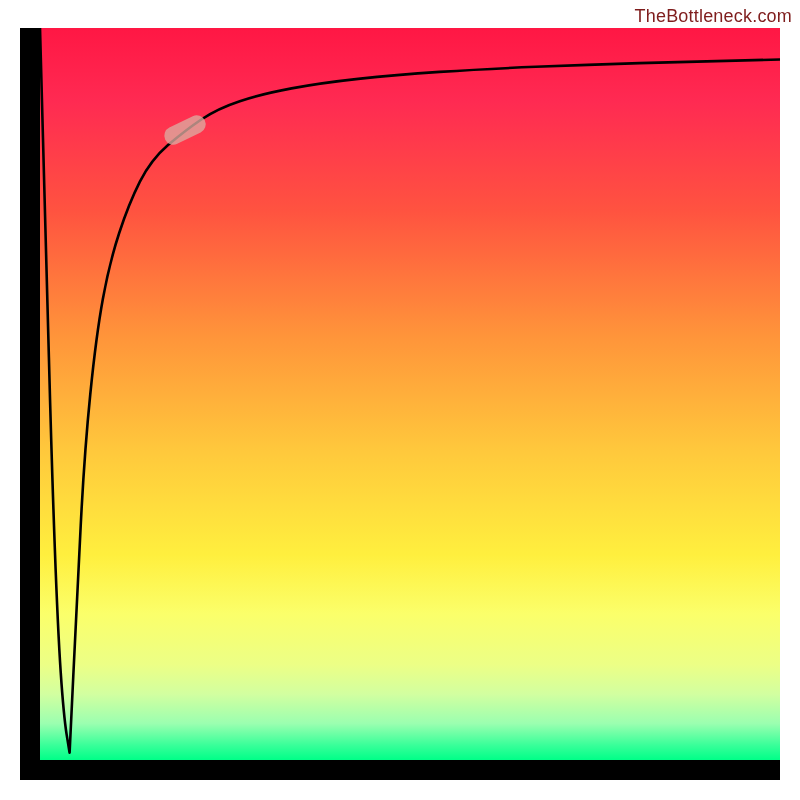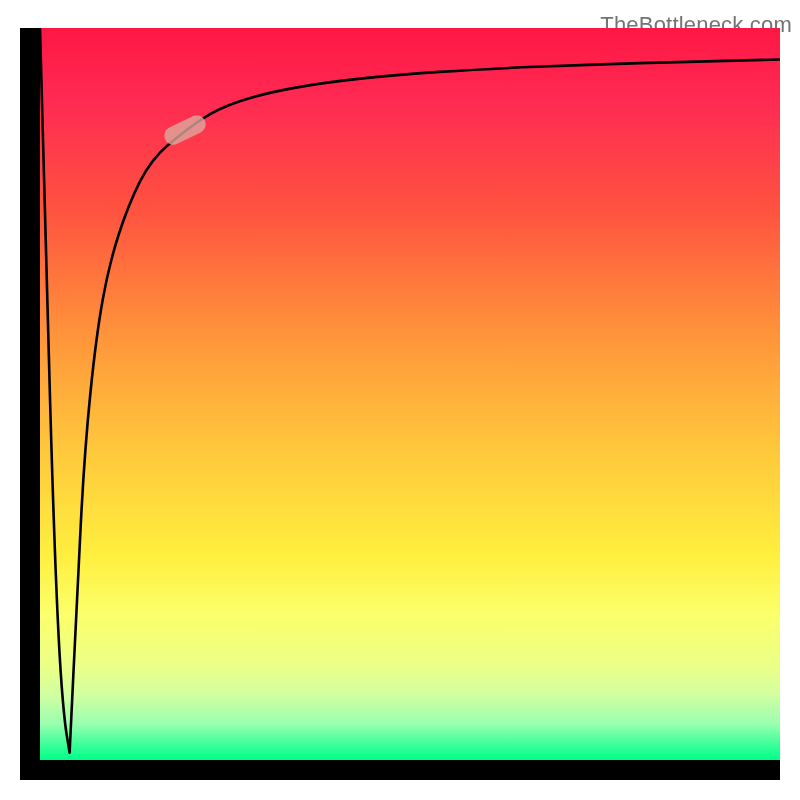--- a/index.html
+++ b/index.html
@@ -5,25 +5,25 @@
   * { margin: 0; padding: 0; box-sizing: border-box; }
   html, body { width: 800px; height: 800px; overflow: hidden; background: #fff; }
   .canvas {
     position: relative;
     width: 800px;
     height: 800px;
     background: #fff;
   }
   .watermark {
     position: absolute;
-    top: 12px;
+    top: 6px;
     right: 8px;
     font-family: Arial, Helvetica, sans-serif;
-    font-size: 22px;
-    color: #737373;
+    font-size: 18px;
+    color: #7f1d1d;
     letter-spacing: 0.2px;
   }
   .chart-frame {
     position: absolute;
     left: 20px;
     top: 28px;
     width: 760px;
     height: 752px;
     border-left: 20px solid #000;
     border-bottom: 20px solid #000;

